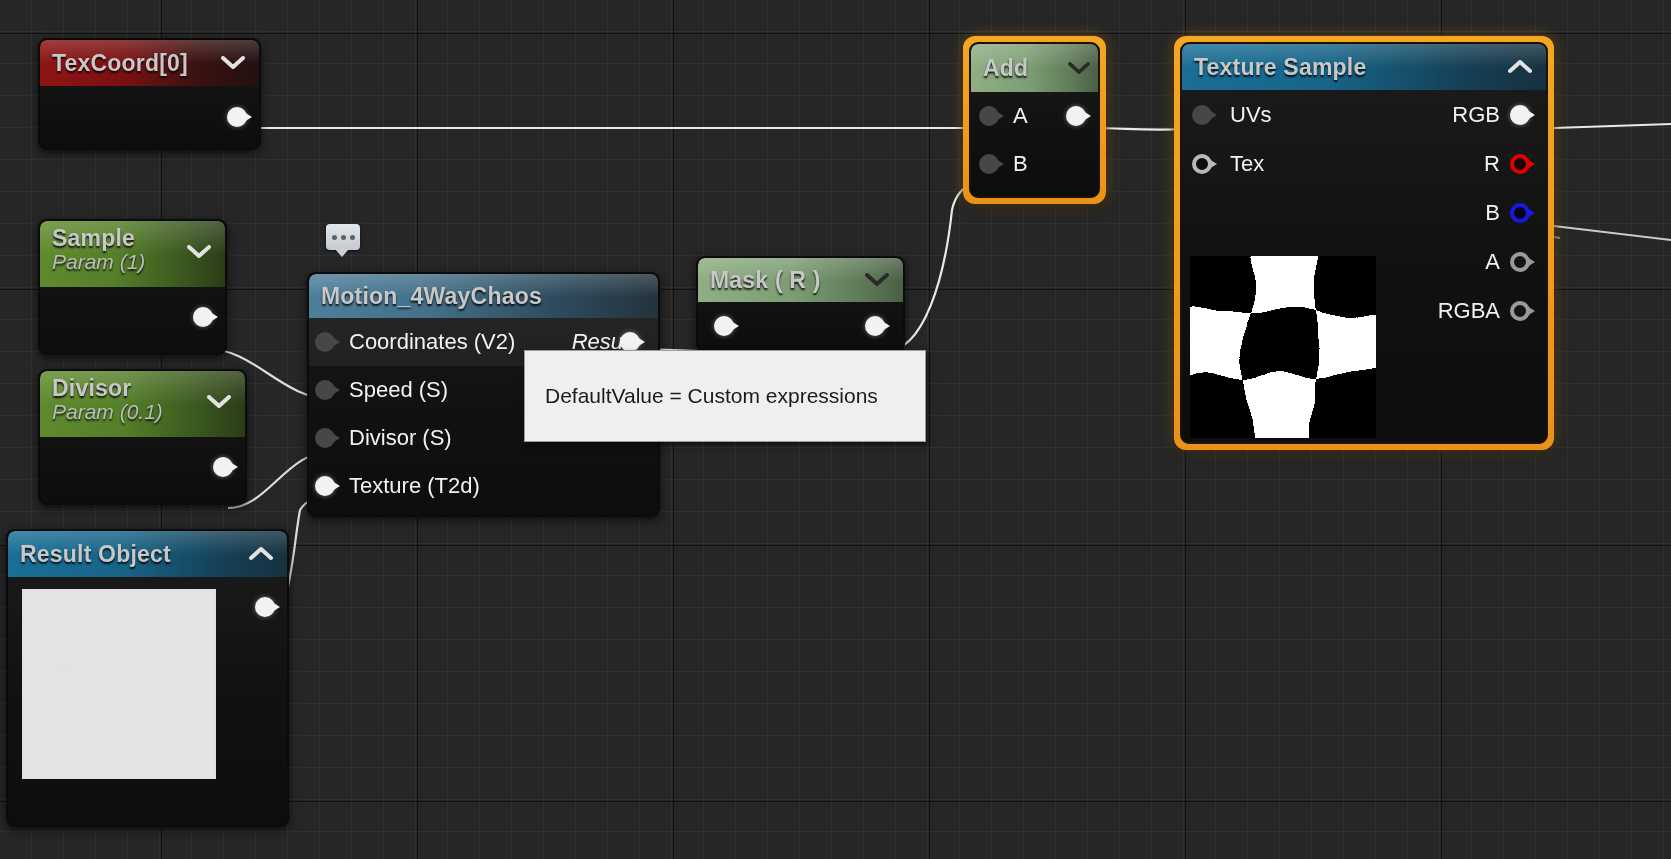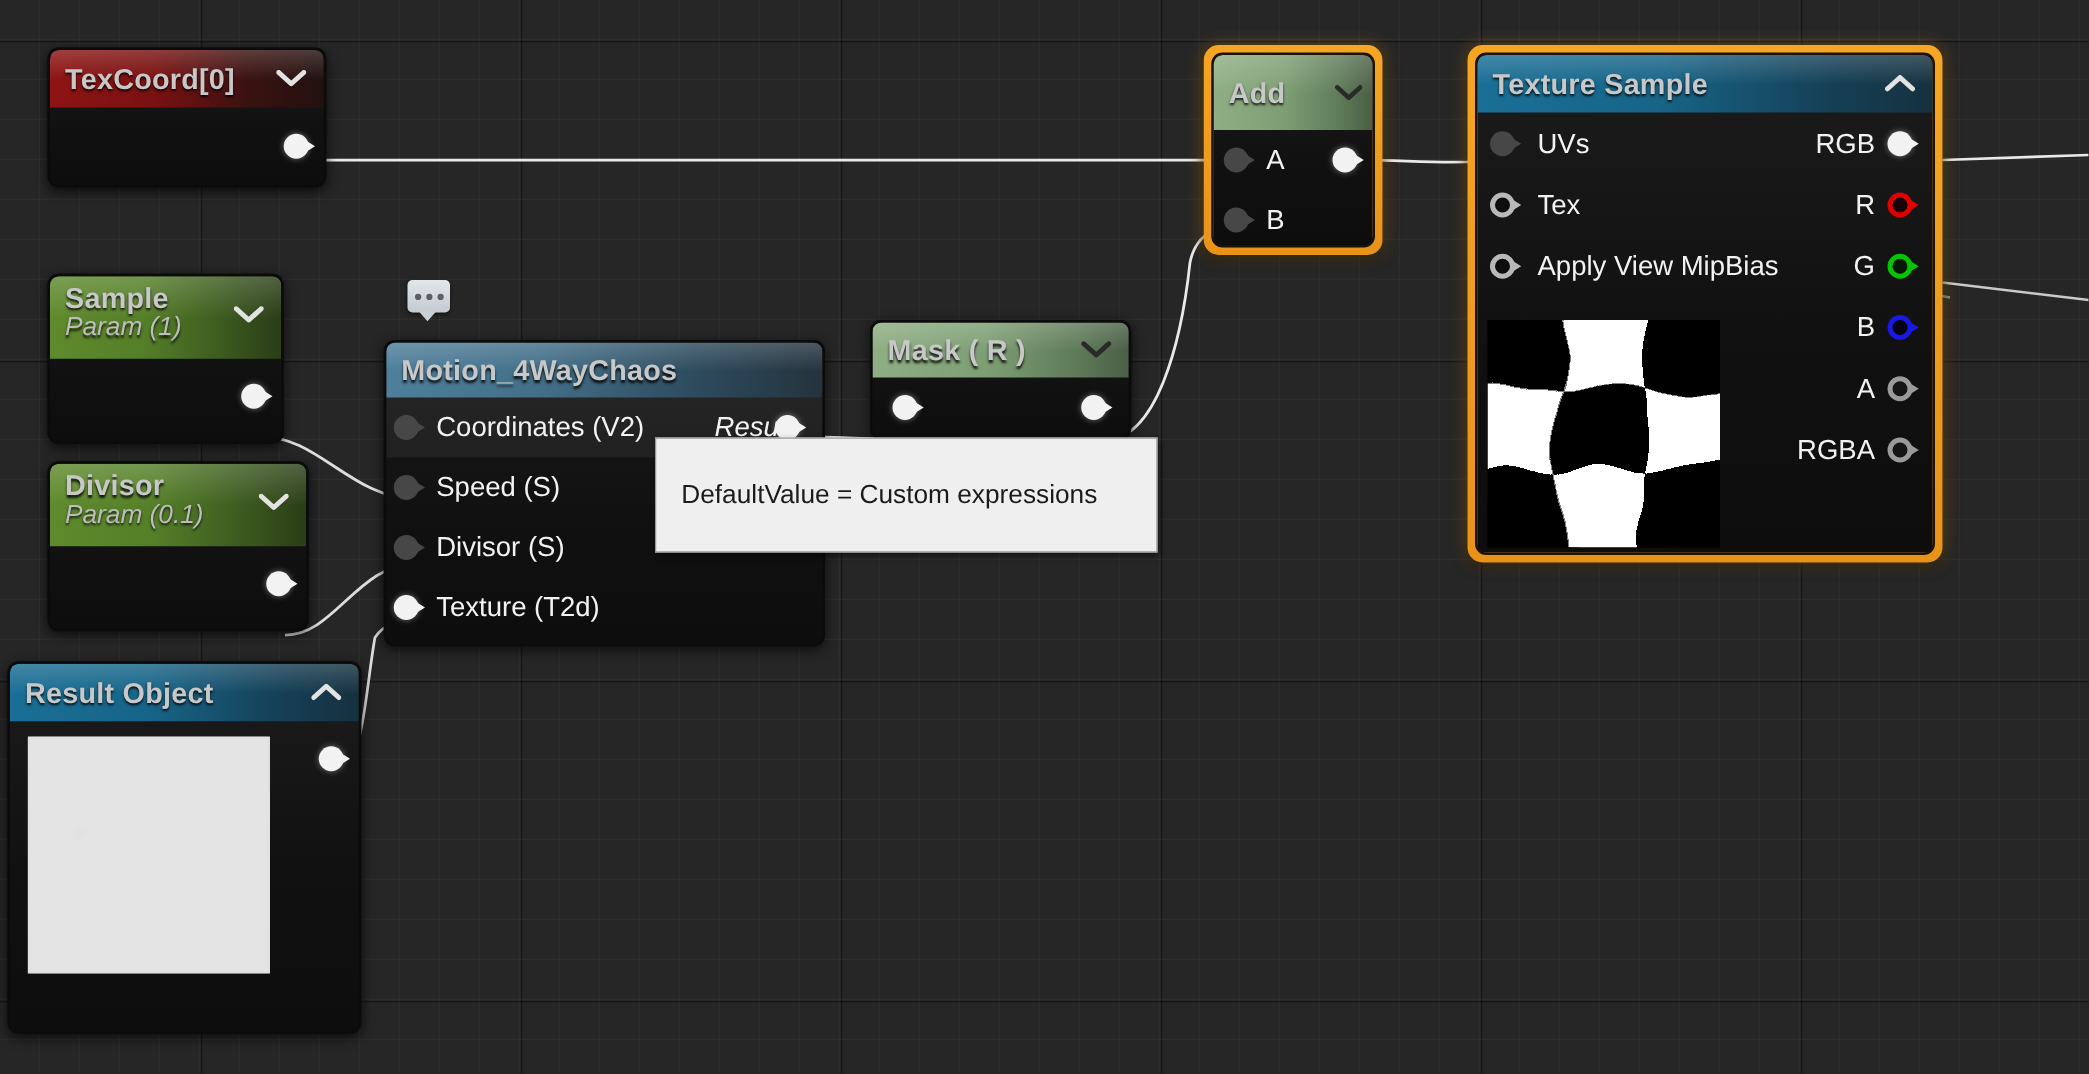--- a/index.html
+++ b/index.html
@@ -437,21 +437,21 @@
             <span class="ball"></span>
               <span class="arrow"></span>
           </span>
         </div>
       </div>
     </div>
   </div>
 
   <div class="node selected" style="left:963px; top:36px; width:143px; height:168px;">
     <div class="node-shell">
-      <div class="title t-greenlite" style="height:60px;">
+      <div class="title t-greenlite" style="height:48px;">
         <span class="title-text">Add</span>
         <span class="chev" style="right:8px;">
           <svg width="22" height="13" viewBox="0 0 24 14">
               <path d="M2 2 L12 11 L22 2" stroke="#2a2a2a" stroke-width="4" fill="none" stroke-linecap="round" stroke-linejoin="round"></path>
             </svg>
         </span>
       </div>
       <div class="body">
         <div class="row" style="height:48px;">
           <span class="pin in dim" style="left:8px;">
@@ -506,32 +506,20 @@
               <span class="arrow"></span>
           </span>
           <span class="lbl-in" style="margin-left:48px;">Tex</span>
           <span class="lbl-out" style="margin-right:46px;">R</span>
           <span class="pin out red" style="right:10px;">
             <span class="ball"></span>
               <span class="arrow"></span>
           </span>
         </div>
 
-        <div class="row" style="height:49px;">
-          <span class="pin in hollow" style="left:10px;">
-            <span class="ball"></span>
-              <span class="arrow"></span>
-          </span>
-          <span class="lbl-in" style="margin-left:48px;">Apply View MipBias</span>
-          <span class="lbl-out" style="margin-right:46px;">G</span>
-          <span class="pin out green" style="right:10px;">
-            <span class="ball"></span>
-              <span class="arrow"></span>
-          </span>
-        </div>
 
         <div class="row" style="height:49px;">
           <span class="lbl-out" style="margin-right:46px;">B</span>
           <span class="pin out blue" style="right:10px;">
             <span class="ball"></span>
               <span class="arrow"></span>
           </span>
         </div>
 
         <div class="row" style="height:49px;">

